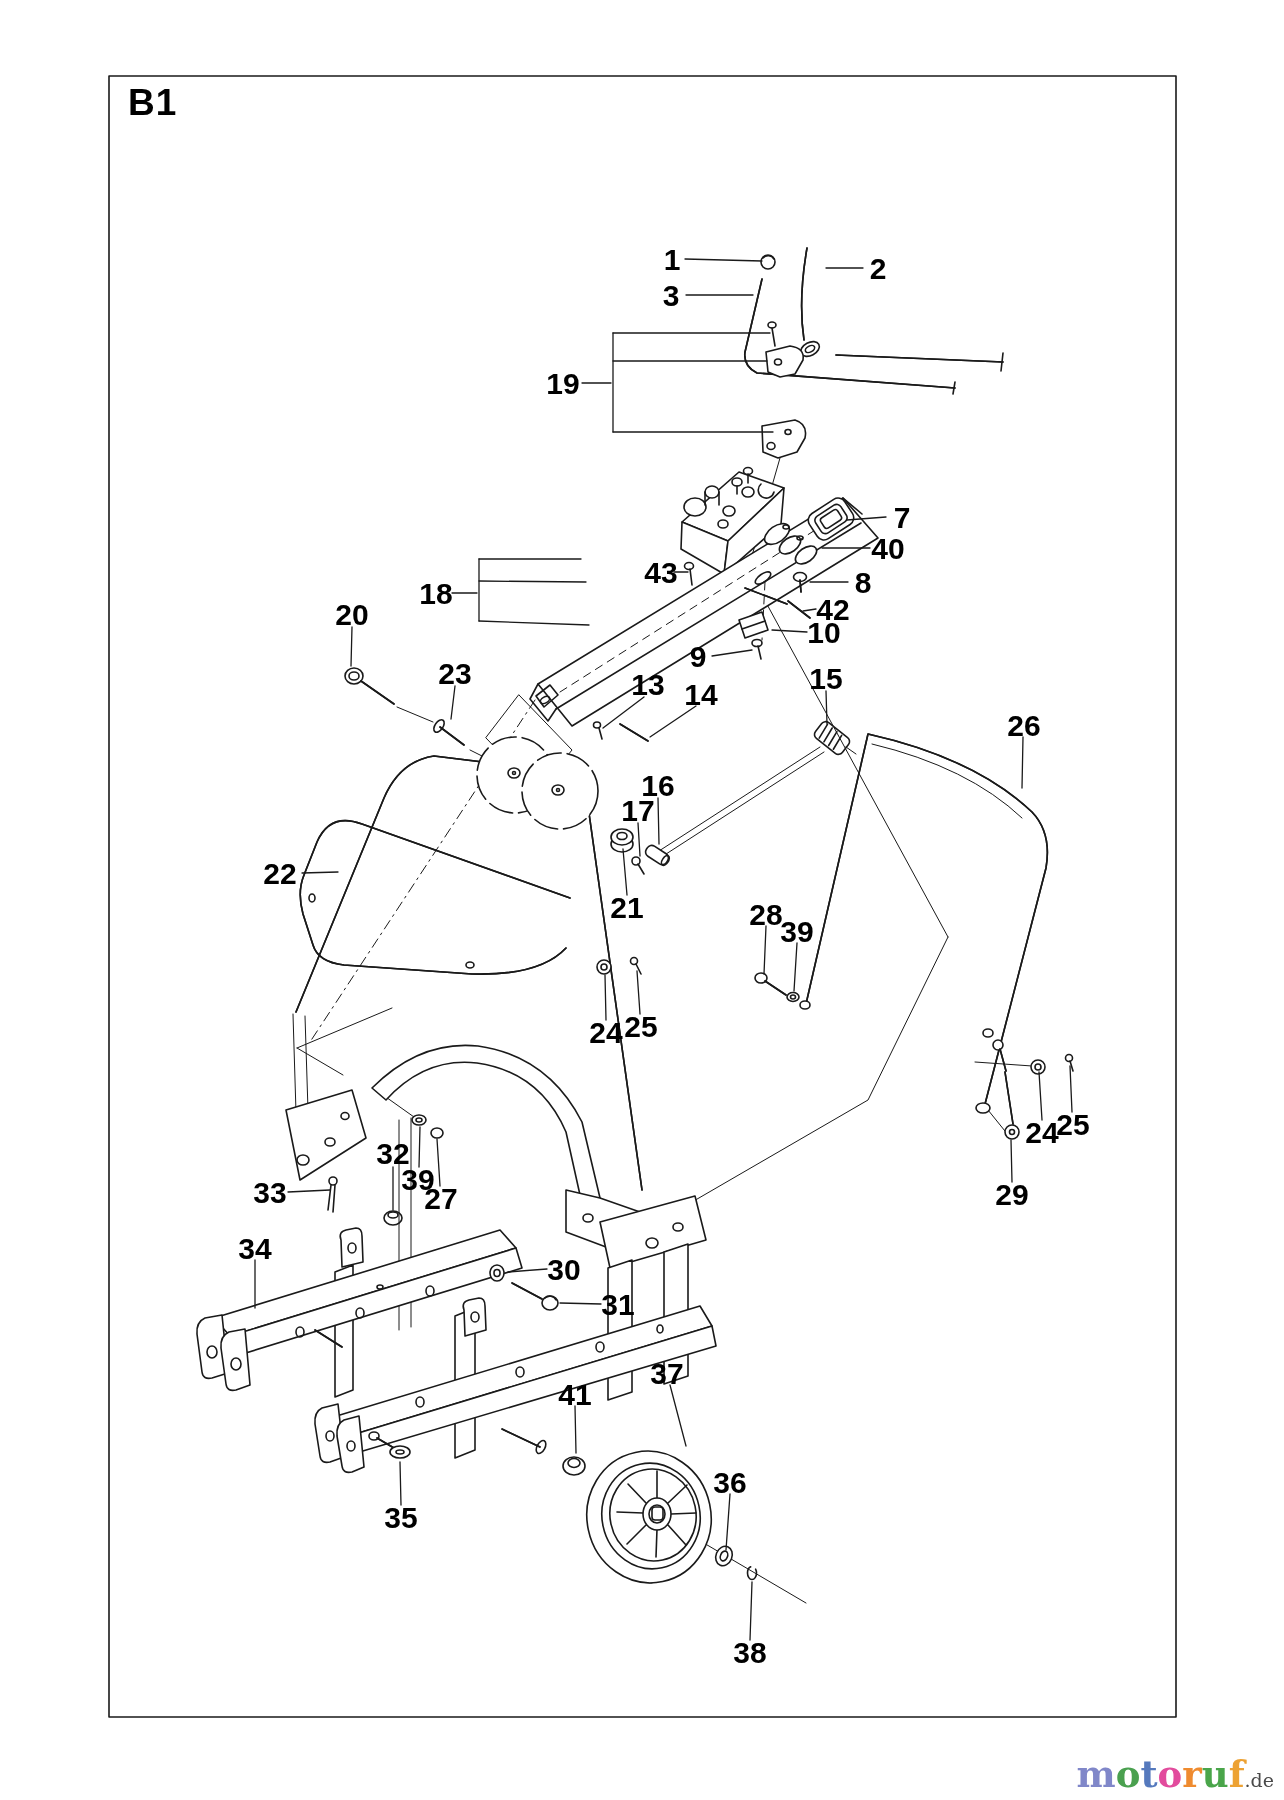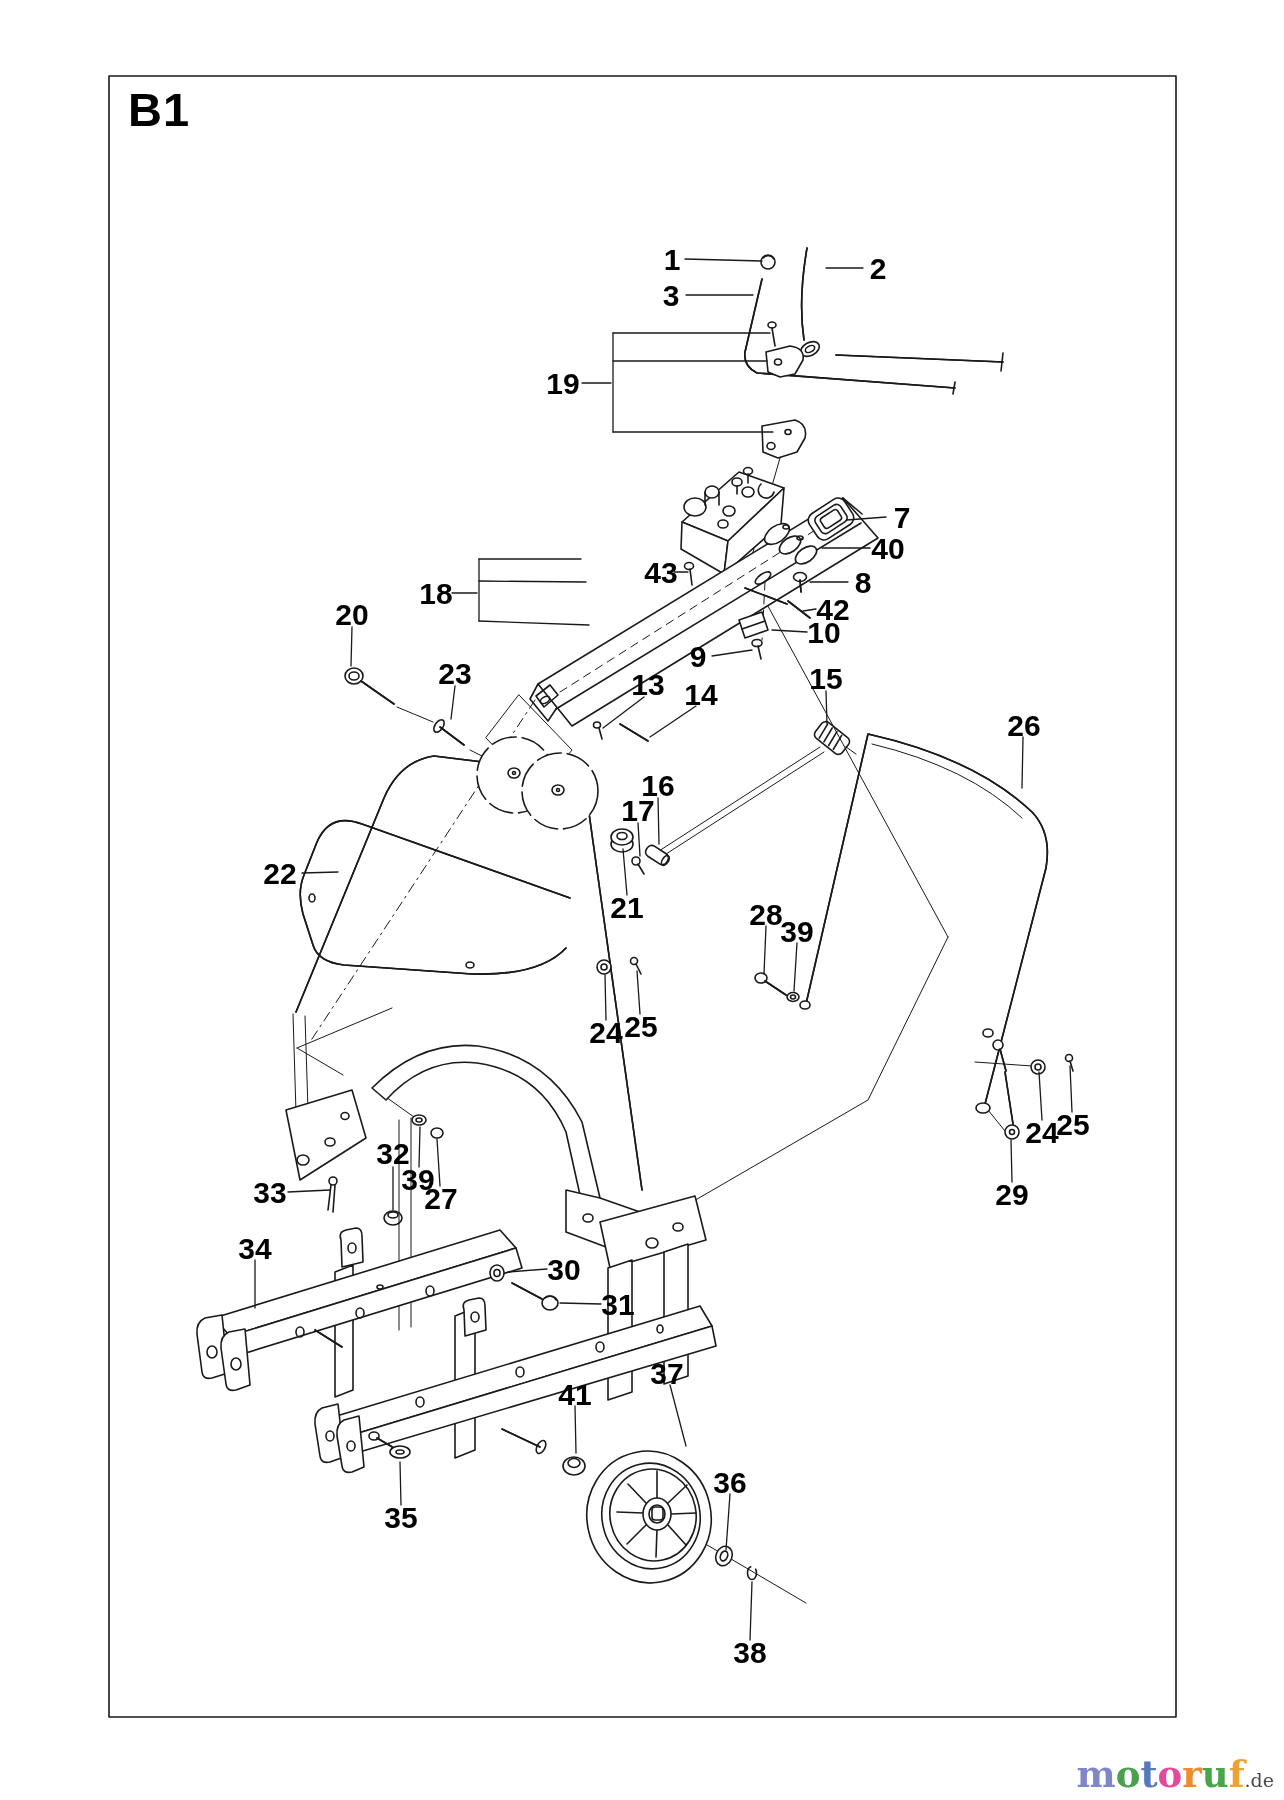--- a/index.html
+++ b/index.html
@@ -9,21 +9,21 @@
   
   #art path,#art line,#art ellipse,#art circle,#art polyline,#art polygon,#art rect{
       fill:none;stroke:#1a1a1a;stroke-width:1.6;stroke-linecap:round;stroke-linejoin:round;}
   #art .wfill{fill:#ffffff;}
   #art .thin{stroke-width:1;}
   #art .dash{stroke-dasharray:8 6;stroke-width:1;}
   #art .dashdot{stroke-dasharray:10 5 2 5;stroke-width:1;}
   #art text.plabel{font-family:"Liberation Sans",sans-serif;font-weight:bold;font-size:30px;
       fill:#000;stroke:none;text-anchor:middle;}
   #art .leader{stroke-width:1.3;}
-  #code{position:absolute;left:128px;top:82px;font-size:47px;font-weight:bold;color:#000;
+  #code{position:absolute;left:128px;top:82px;font-size:37px;font-weight:bold;color:#000;
         letter-spacing:1px;}
   #wm{position:absolute;right:10px;top:1752px;font-family:"DejaVu Serif",serif;
       font-weight:bold;font-size:37px;white-space:nowrap;}
   #wm .sfx{font-size:19px;font-weight:normal;}
 </style>
 </head>
 <body>
 
 <div id="page">
   <svg id="art" width="1284" height="1800" viewBox="0 0 1284 1800">

